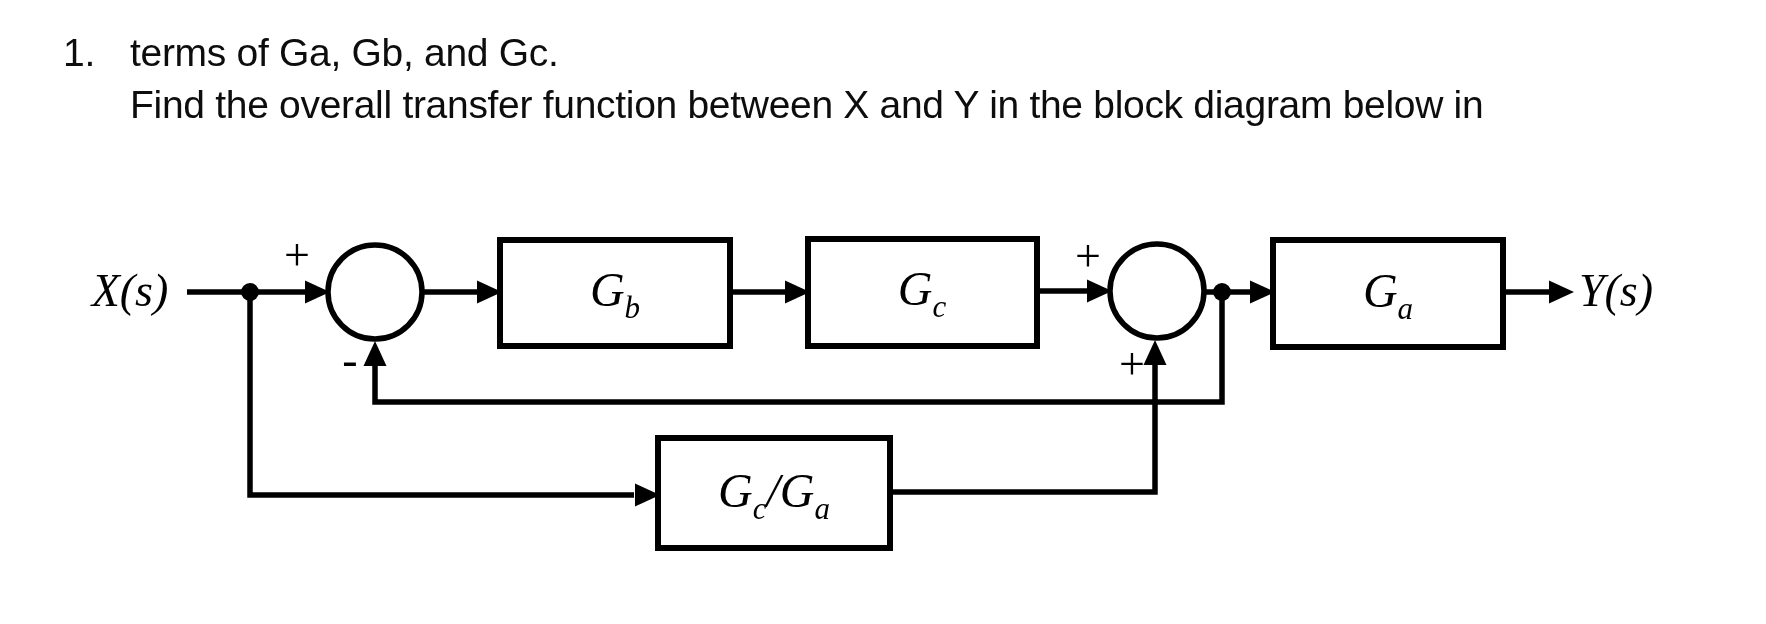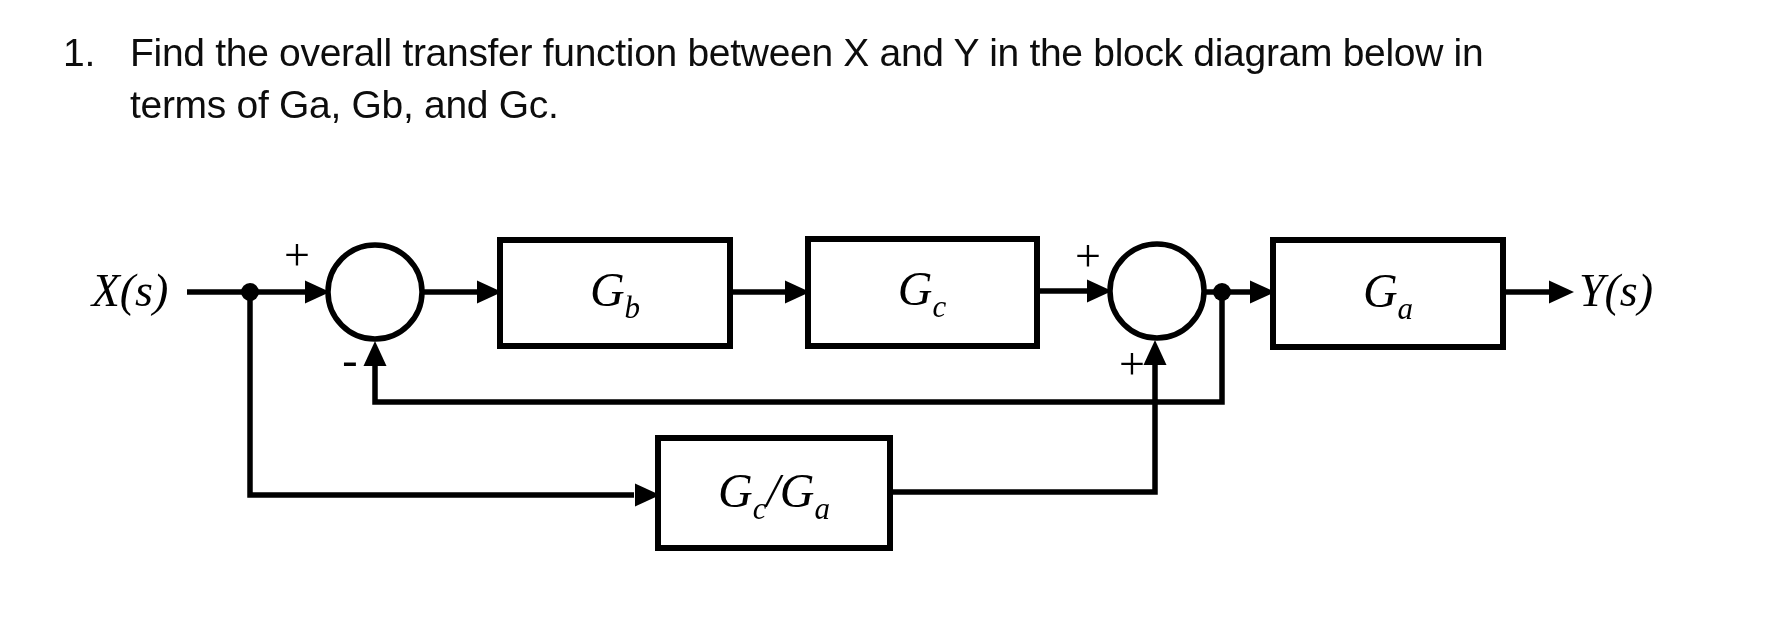--- a/index.html
+++ b/index.html
@@ -48,22 +48,22 @@
   }
 </style>
 </head>
 <body>
 
 <div class="page">
 
   <div class="question">
     <div class="qnum">1.</div>
     <div class="qtext">
+      <div>terms of Ga, Gb, and Gc.</div>
       <div>Find the overall transfer function between X and Y in the block diagram below in</div>
-      <div>terms of Ga, Gb, and Gc.</div>
     </div>
   </div>
 
   <svg class="diagram" viewBox="0 0 1766 624" xmlns="http://www.w3.org/2000/svg">
 
     <g stroke="#000000" stroke-width="5.5" fill="none">
       <path d="M187,292 H306"></path>
       <path d="M422,292 H478"></path>
       <path d="M730,292 H786"></path>
       <path d="M1037,291 H1088"></path>

